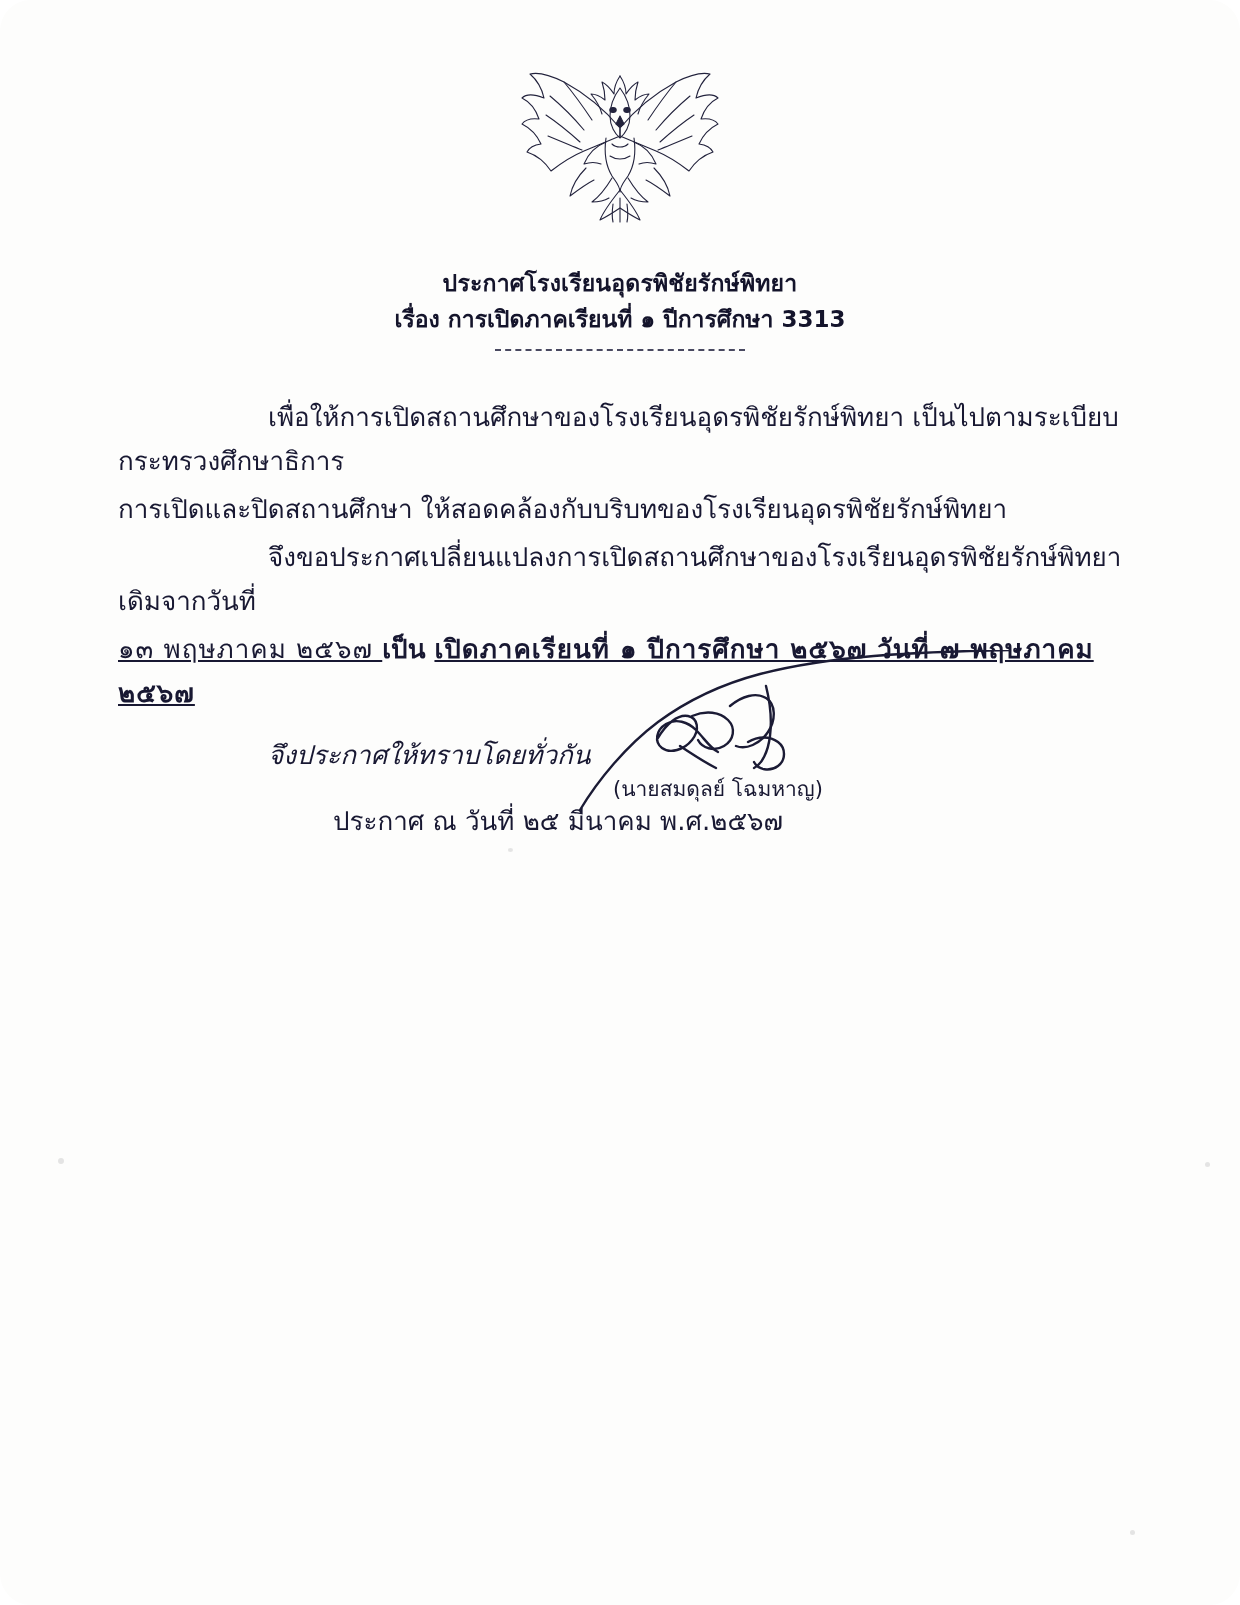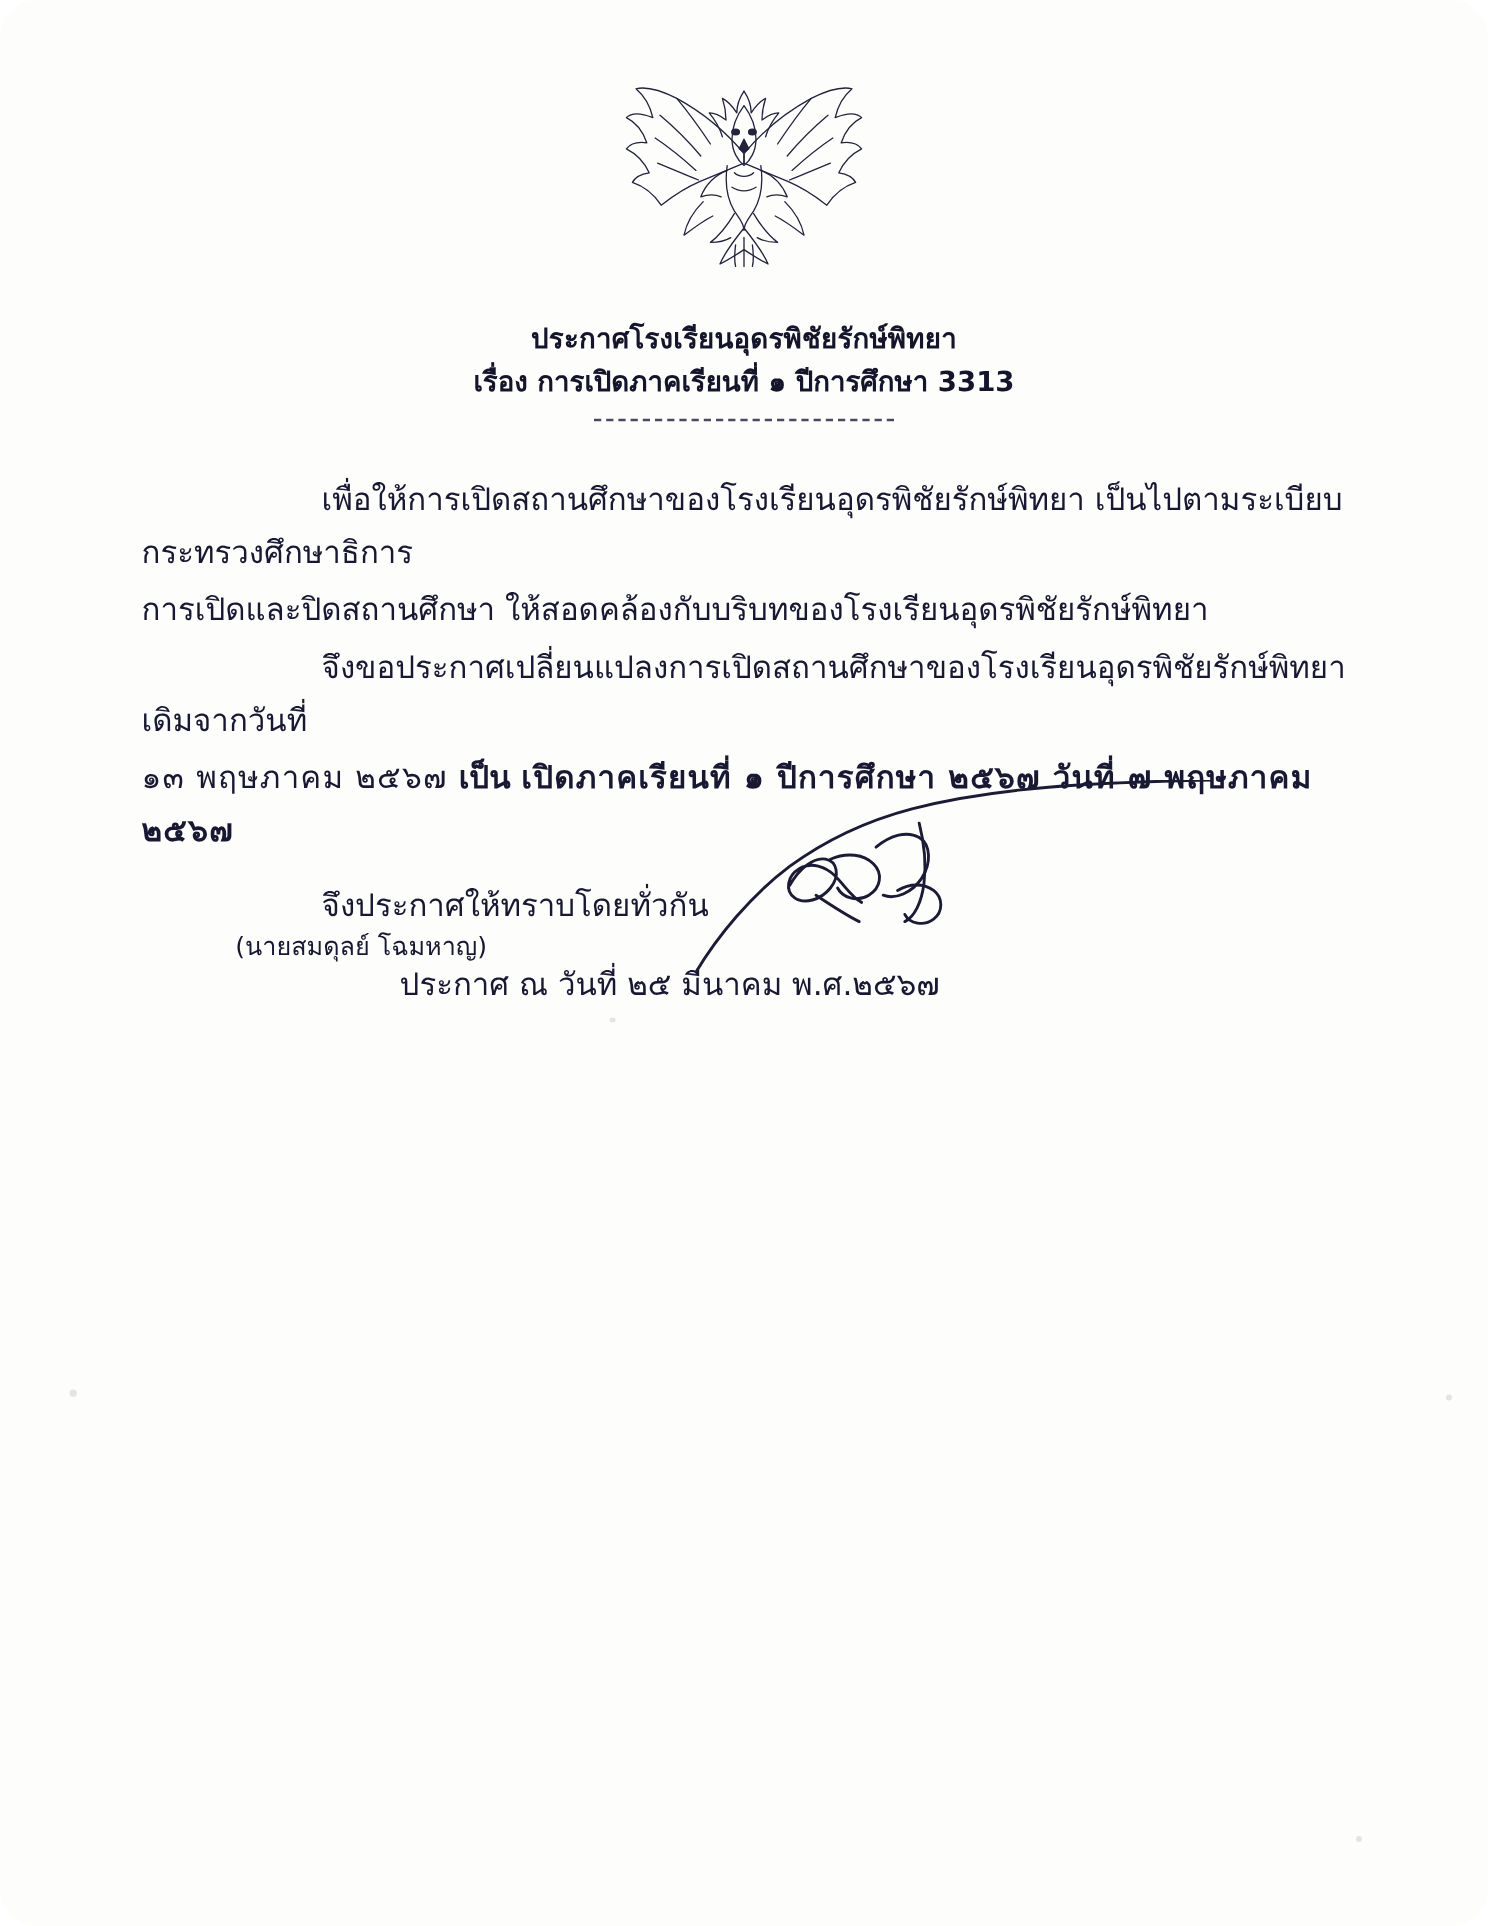--- a/index.html
+++ b/index.html
@@ -81,49 +81,51 @@
     margin: 0 0 4px 0;
   }
   .para-first {
     text-indent: 150px;
   }
   .para-third {
     text-indent: 150px;
   }
   .para-fourth {
     text-indent: 150px;
+    font-style: italic;
   }
   .para-date {
     text-indent: 215px;
     margin-top: 22px;
   }
   .bold {
     font-weight: bold;
   }
   .spaced {
     letter-spacing: 1px;
+    text-decoration: underline;
   }
 
   .sig-area {
     position: absolute;
     left: 430px;
     top: 650px;
     width: 660px;
     height: 180px;
   }
   .sig-area svg {
     display: block;
   }
 
   .sig-name {
     position: absolute;
     left: 0;
     right: 0;
     top: 770px;
-    text-align: left;
+    text-align: center;
     font-size: 21px;
     line-height: 38px;
     color: #181832;
     padding-left: 36px;
   }
   .sig-name .line-1 { padding-left: 160px; }
   .sig-name .line-2 { padding-left: 160px; }
 
   .emblem {
     width: 200px;

